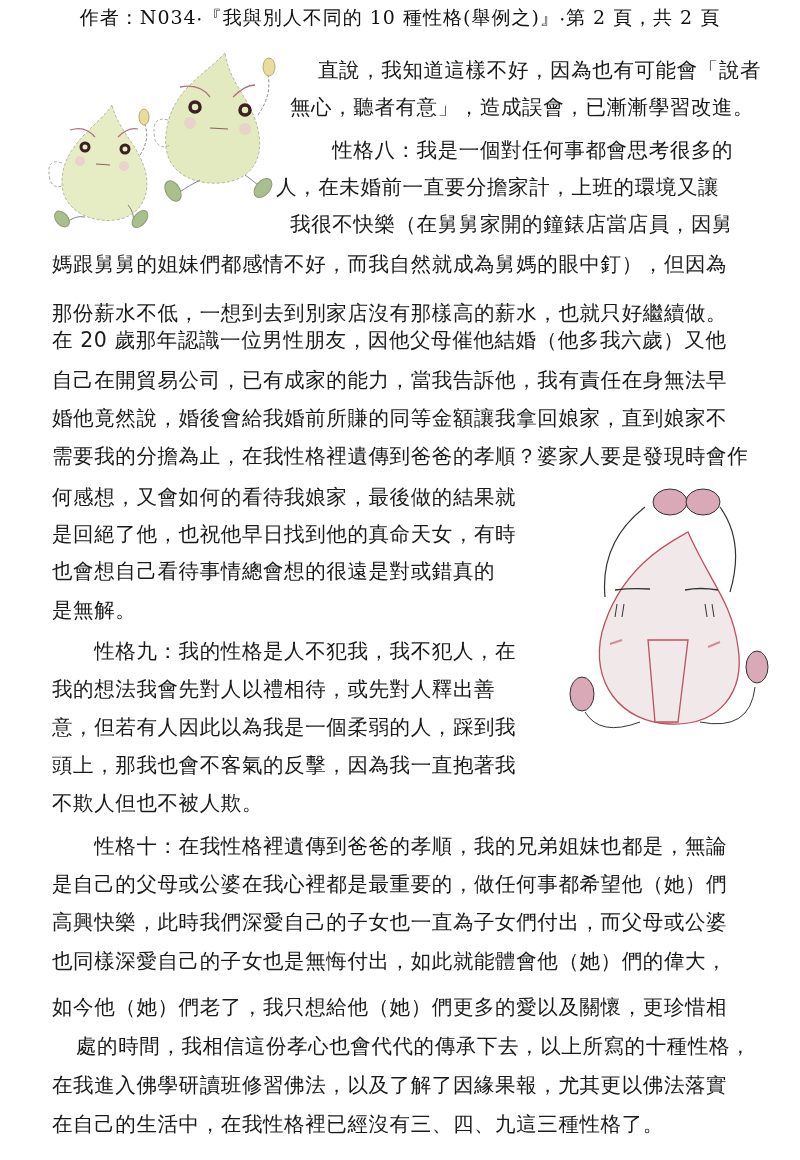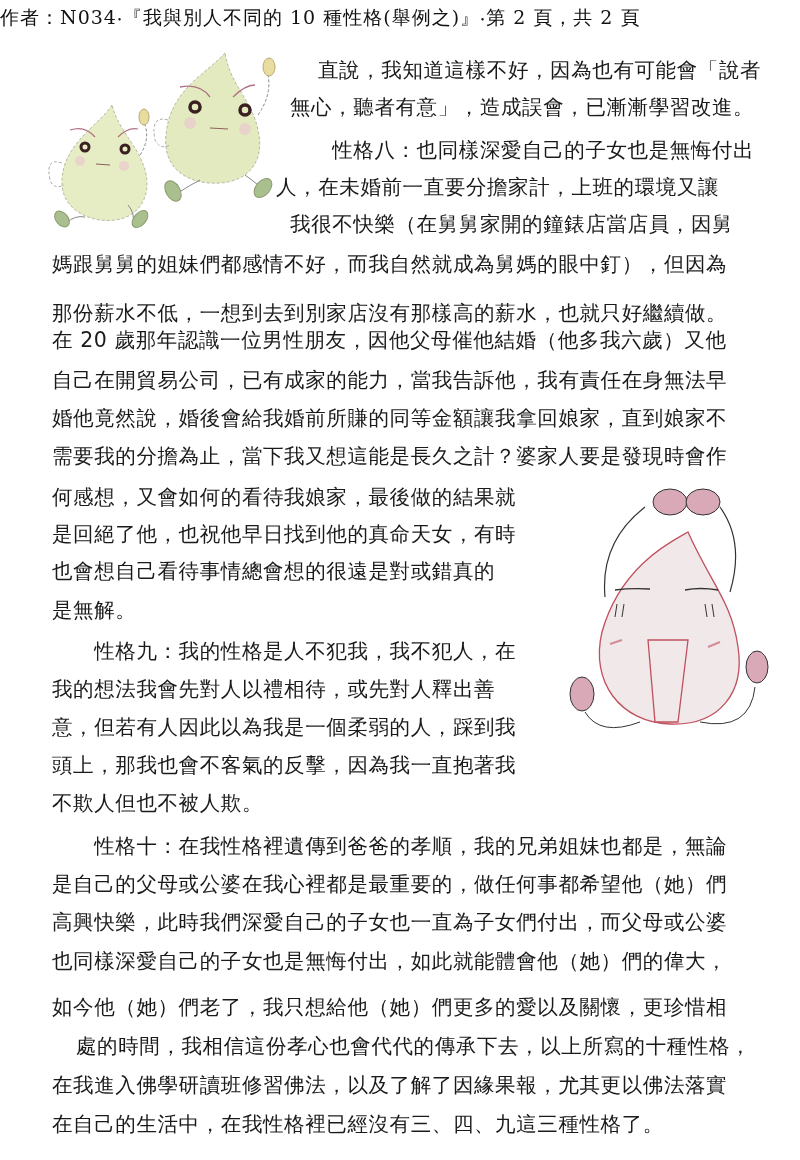--- a/index.html
+++ b/index.html
@@ -1,18 +1,18 @@
 <!DOCTYPE html>
 <html><head>
   <meta charset="utf-8">
   <style>
     html, body { margin: 0; padding: 0; background: #ffffff; }
     body { width: 800px; height: 1160px; position: relative; overflow: hidden; }
     .header {
-      position: absolute; left: 0; top: 4px; width: 636px; text-align: center;
+      position: absolute; left: 0; top: 4px; width: 800px; text-align: center;
       font-family: "DejaVu Serif", "Liberation Serif", serif;
       font-size: 19px; color: #111; letter-spacing: 1px; white-space: nowrap;
     }
     .line {
       position: absolute; white-space: nowrap;
       font-family: "DejaVu Sans", "Liberation Sans", sans-serif;
       font-size: 20.5px; color: #1a1a1a; line-height: 28px;
       letter-spacing: 0.6px;
     }
     .illus { position: absolute; }
@@ -79,29 +79,29 @@
   <path d="M88 158 L 128 158 L 118 240 L 95 240 Z" fill="#f1e8ea" stroke="#c0505e" stroke-width="1.3"></path>
 
   <path d="M80 240 Q 40 255 25 230" stroke="#333" stroke-width="1" fill="none"></path>
   <ellipse cx="22" cy="212" rx="12" ry="17" fill="#d9a9b8" stroke="#333" stroke-width="1"></ellipse>
   <path d="M140 240 Q 190 250 195 205" stroke="#333" stroke-width="1" fill="none"></path>
   <ellipse cx="197" cy="185" rx="11" ry="16" fill="#d9a9b8" stroke="#333" stroke-width="1"></ellipse>
 </svg>
 
 <div class="line" style="left:290px; top:56px;margin-left:28px;">直說，我知道這樣不好，因為也有可能會「說者</div>
 <div class="line" style="left:290px; top:93px;">無心，聽者有意」，造成誤會，已漸漸學習改進。</div>
-<div class="line" style="left:290px; top:136px;">　　性格八：也同樣深愛自己的子女也是無悔付出</div>
+<div class="line" style="left:290px; top:136px;">　　性格八：我是一個對任何事都會思考很多的</div>
 <div class="line" style="left:276px; top:173px;">人，在未婚前一直要分擔家計，上班的環境又讓</div>
 <div class="line" style="left:290px; top:210px;">我很不快樂（在舅舅家開的鐘錶店當店員，因舅</div>
 <div class="line" style="left:52px; top:250px;">媽跟舅舅的姐妹們都感情不好，而我自然就成為舅媽的眼中釘），但因為</div>
 <div class="line" style="left:52px; top:287px;margin-top:12px;">那份薪水不低，一想到去到別家店沒有那樣高的薪水，也就只好繼續做。</div>
 <div class="line" style="left:52px; top:326px;">在 20 歲那年認識一位男性朋友，因他父母催他結婚（他多我六歲）又他</div>
 <div class="line" style="left:52px; top:366px;">自己在開貿易公司，已有成家的能力，當我告訴他，我有責任在身無法早</div>
 <div class="line" style="left:52px; top:404px;">婚他竟然說，婚後會給我婚前所賺的同等金額讓我拿回娘家，直到娘家不</div>
-<div class="line" style="left:52px; top:442px;">需要我的分擔為止，當下我又想這能是長久之計？婆家人要是發現時會作</div>
+<div class="line" style="left:52px; top:442px;">需要我的分擔為止，在我性格裡遺傳到爸爸的孝順？婆家人要是發現時會作</div>
 <div class="line" style="left:52px; top:483px;font-family:Liberation Serif, serif;">何感想，又會如何的看待我娘家，最後做的結果就</div>
 <div class="line" style="left:52px; top:520px;">是回絕了他，也祝他早日找到他的真命天女，有時</div>
 <div class="line" style="left:52px; top:557px;">也會想自己看待事情總會想的很遠是對或錯真的</div>
 <div class="line" style="left:52px; top:596px;">是無解。</div>
 <div class="line" style="left:52px; top:637px;">　　性格九：我的性格是人不犯我，我不犯人，在</div>
 <div class="line" style="left:52px; top:675px;">我的想法我會先對人以禮相待，或先對人釋出善</div>
 <div class="line" style="left:52px; top:713px;">意，但若有人因此以為我是一個柔弱的人，踩到我</div>
 <div class="line" style="left:52px; top:751px;">頭上，那我也會不客氣的反擊，因為我一直抱著我</div>
 <div class="line" style="left:52px; top:789px;">不欺人但也不被人欺。</div>
 <div class="line" style="left:52px; top:832px;">　　性格十：在我性格裡遺傳到爸爸的孝順，我的兄弟姐妹也都是，無論</div>

